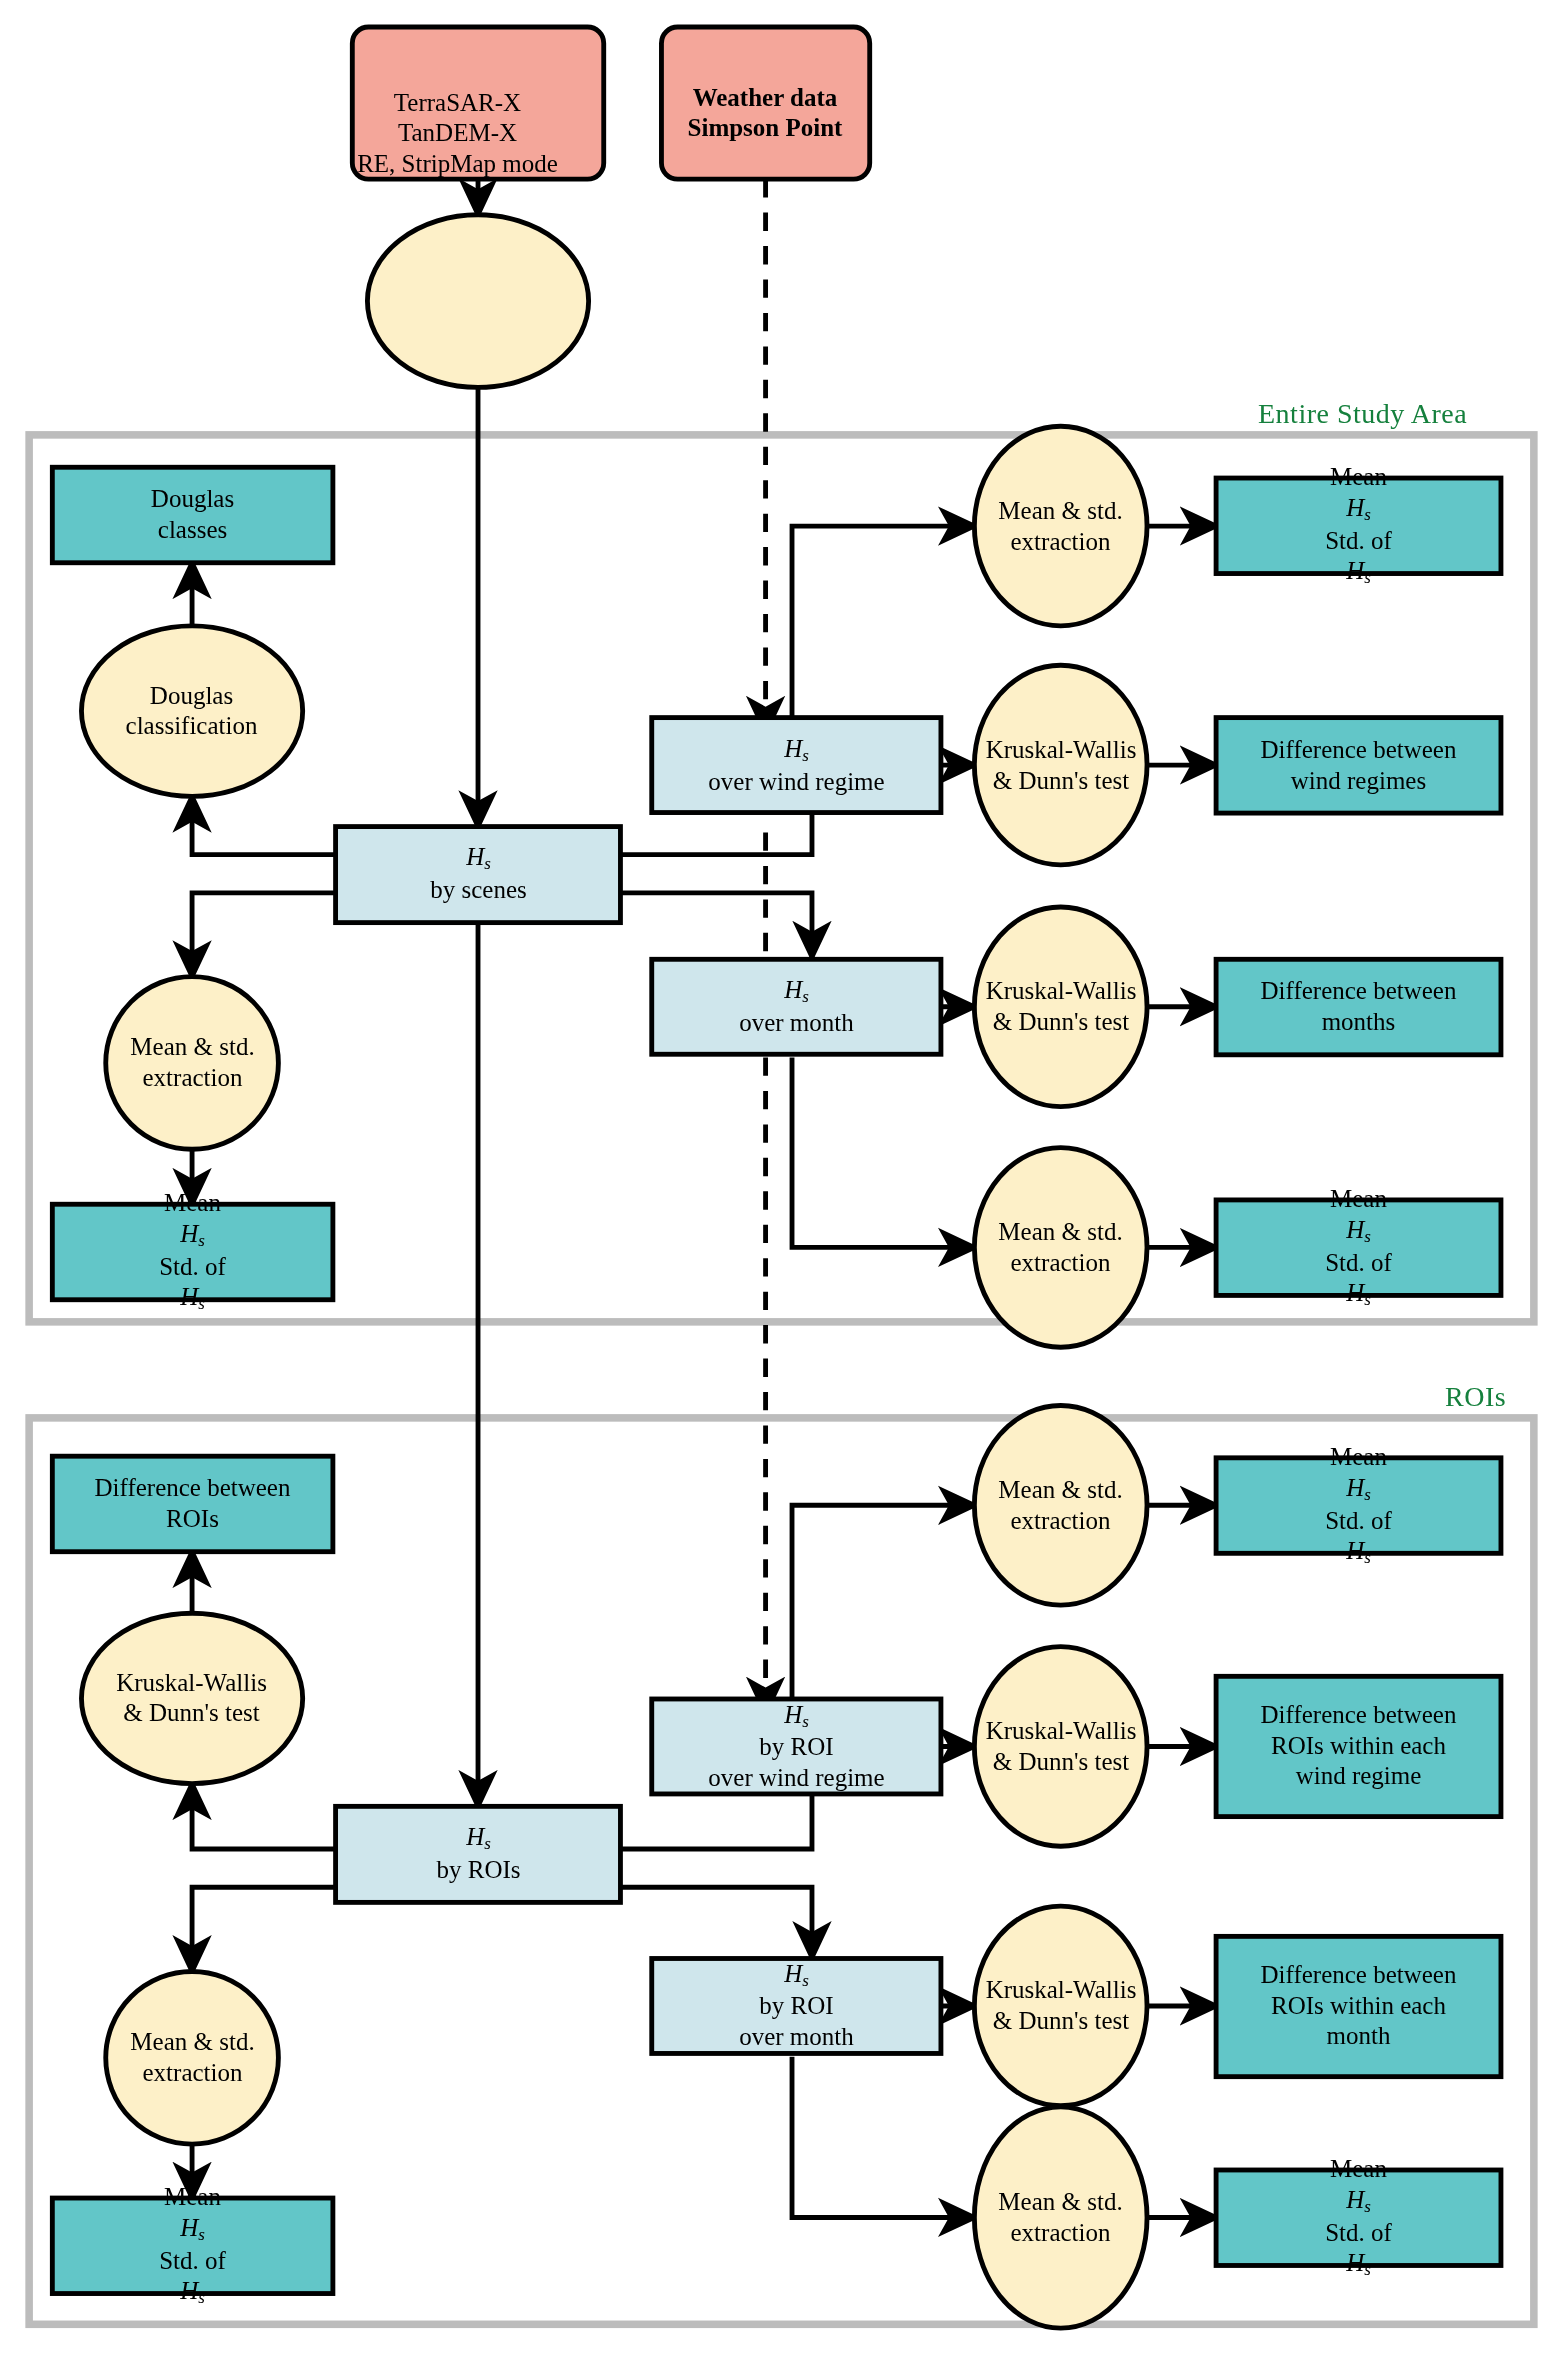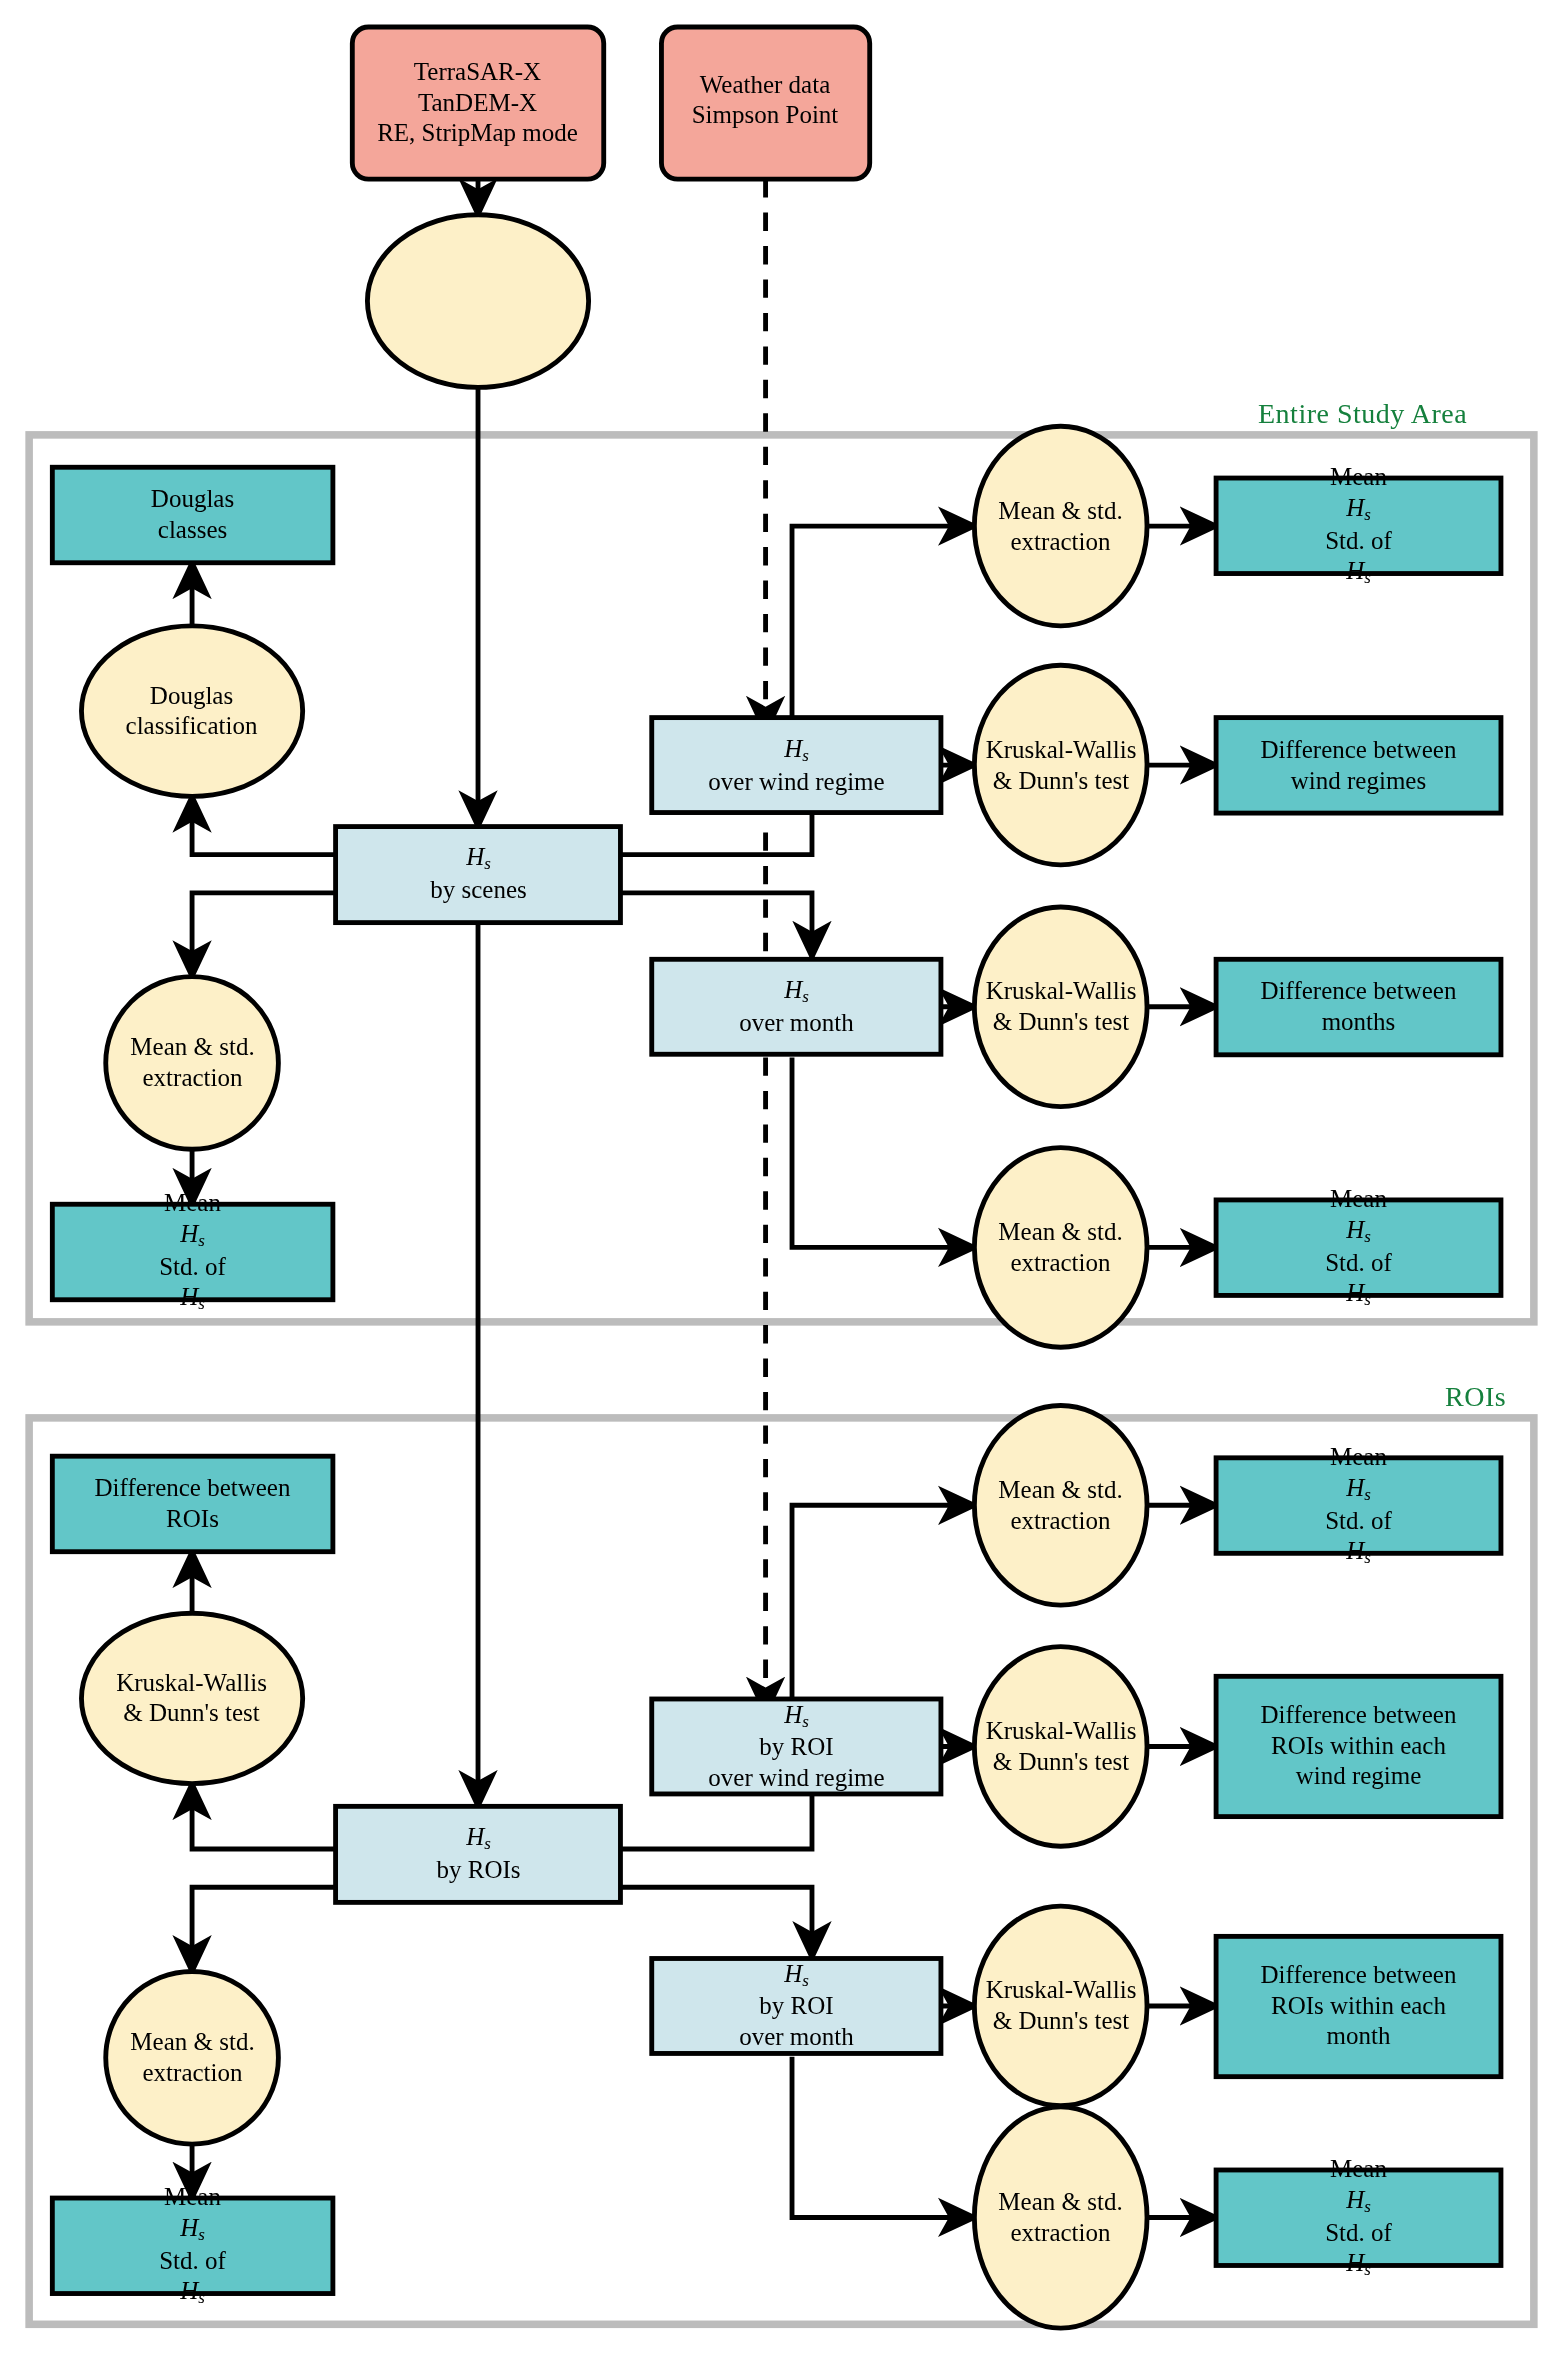--- a/index.html
+++ b/index.html
@@ -133,29 +133,29 @@
       <ellipse cx="1966" cy="3718" rx="160" ry="185" fill="#fdf0c8"></ellipse>
       <rect x="2254" y="3589" width="528" height="260" fill="#62c6c8"></rect>
       <ellipse cx="1966" cy="4110" rx="160" ry="205" fill="#fdf0c8"></ellipse>
       <rect x="2254" y="4022" width="528" height="177" fill="#62c6c8"></rect>
     </g>
   </svg>
 
   <div class="grp-label" style="left:1258px;top:398px;">Entire Study Area</div>
   <div class="grp-label" style="left:1445px;top:1381px;">ROIs</div>
 
-  <div class="node-text" style="left:352px;top:27px;width:251px;height:152px;font-size:25px;">
+  <div class="node-text" style="left:332px;top:27px;width:251px;height:152px;font-size:25px;align-items:flex-end;">
     <div>
       <span>TerraSAR-X</span>
       <span>TanDEM-X</span>
       <span>RE, StripMap mode</span>
     </div>
   </div>
 
-  <div class="node-text" style="left:661px;top:24px;width:208px;height:152px;font-size:25px;">
+  <div class="node-text" style="left:661px;top:37px;width:208px;height:152px;font-size:25px;font-weight:bold;">
     <div>
       <span>Weather data</span>
       <span>Simpson Point</span>
     </div>
   </div>
 
 
   <div class="node-text" style="left:52px;top:467px;width:281px;height:95px;font-size:25px;">
     <div>
       <span>Douglas</span>

